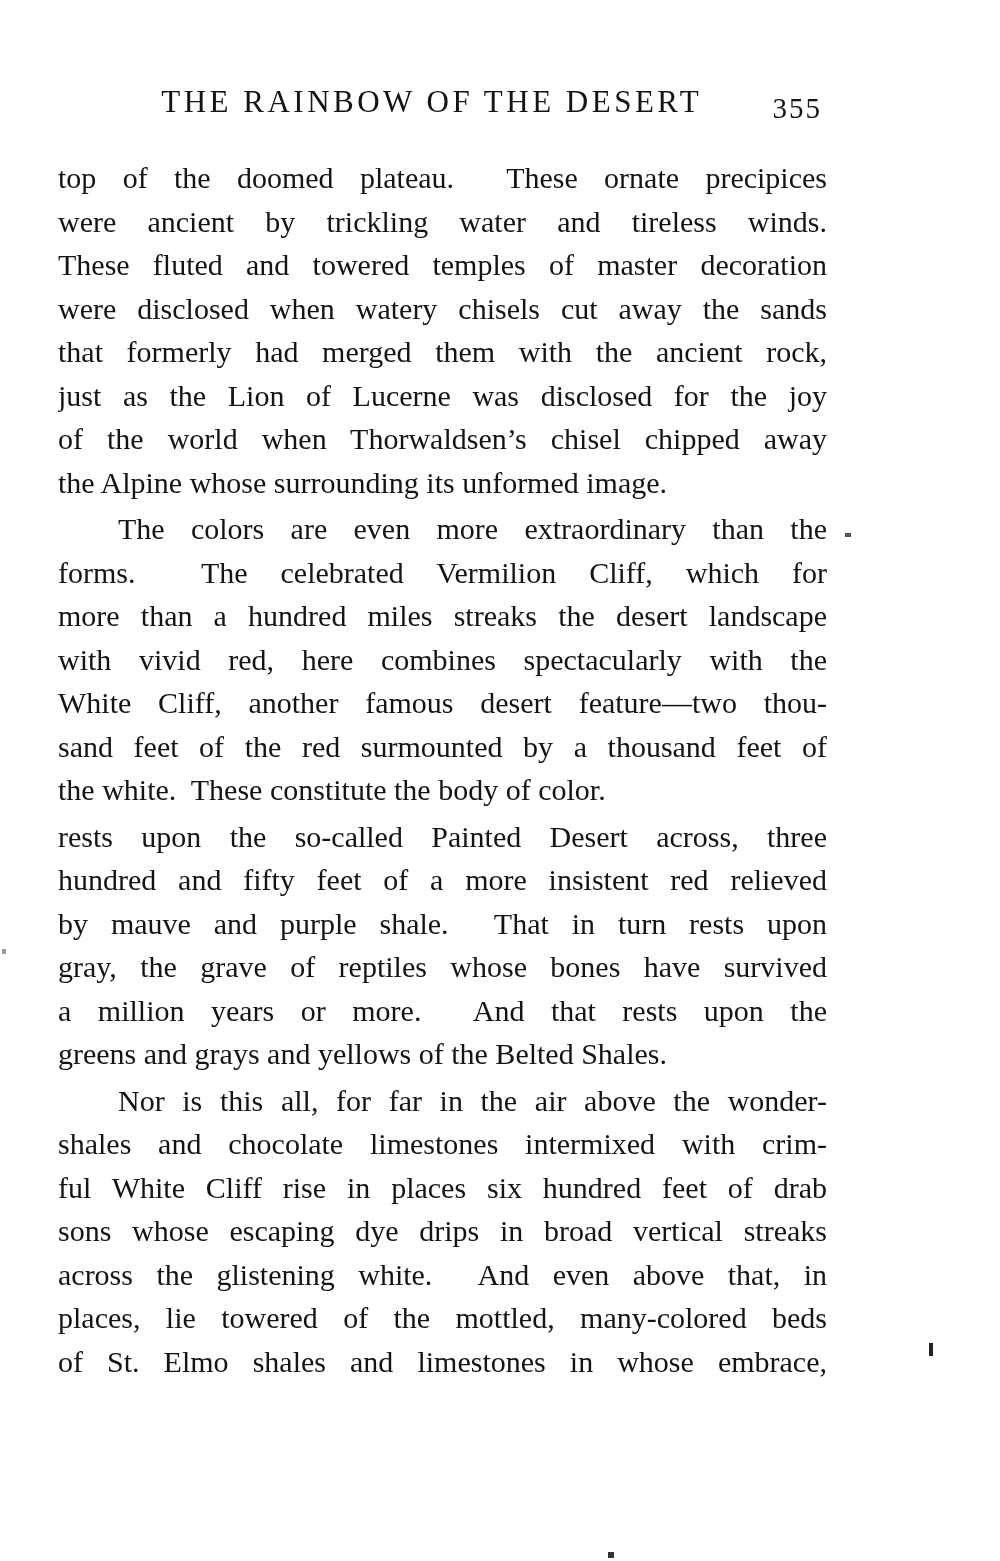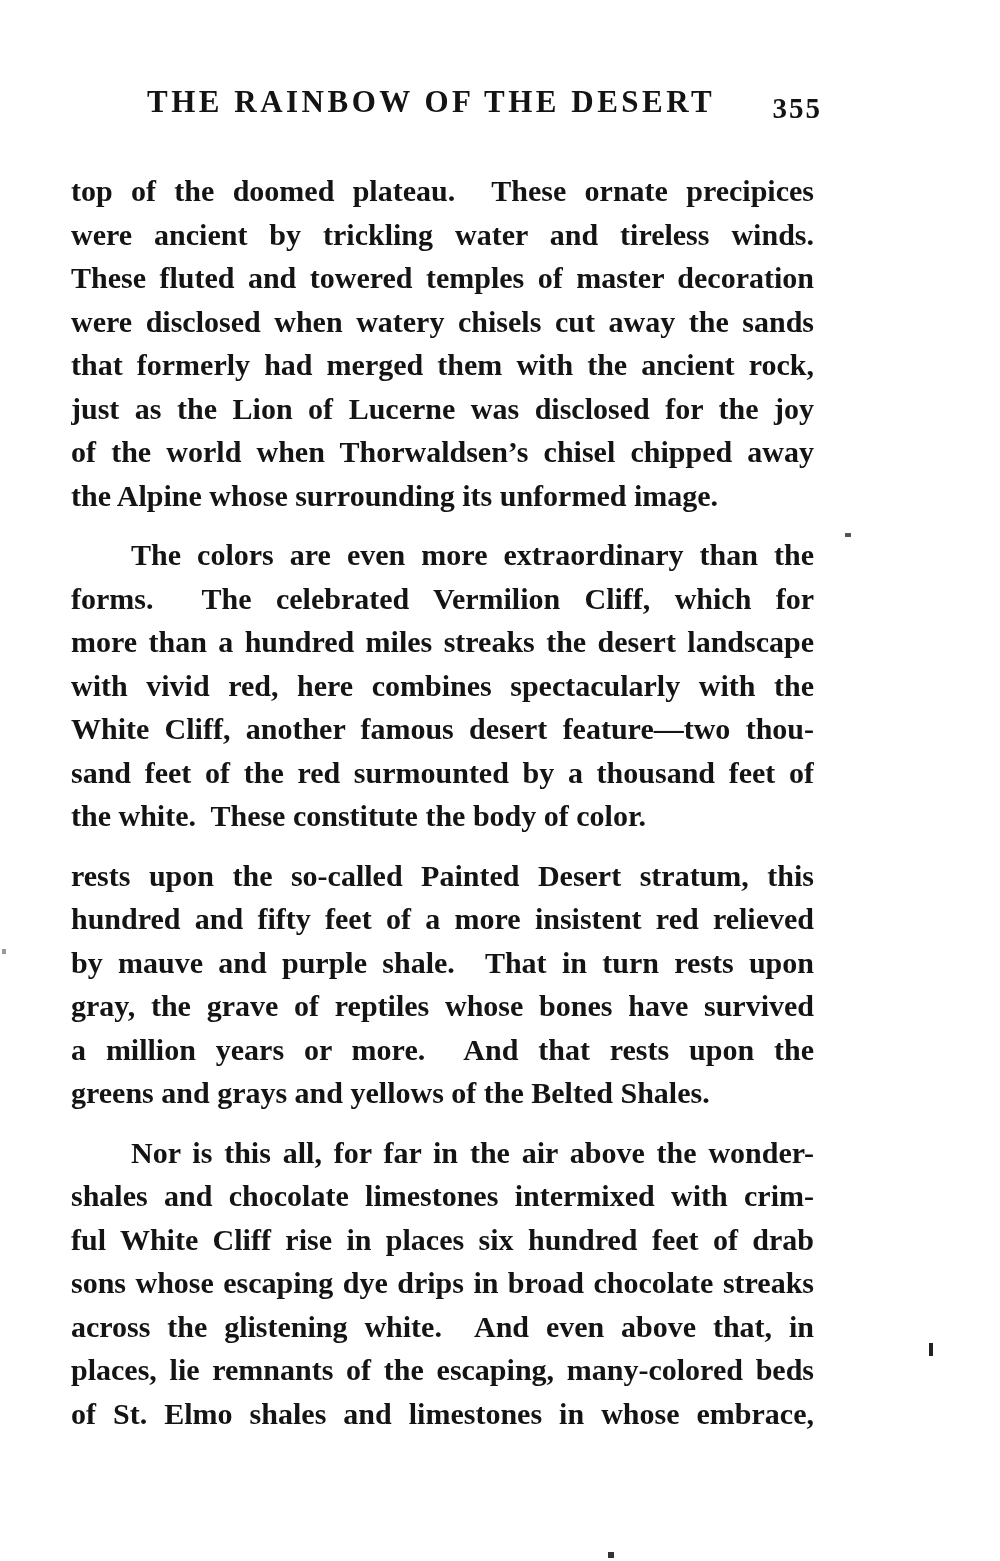--- a/index.html
+++ b/index.html
@@ -8,21 +8,20 @@
     height: 1561px;
     background: #ffffff;
     color: #141414;
     font-family: "Liberation Serif", serif;
     position: relative;
     overflow: hidden;
   }
   .page {
     position: absolute;
     inset: 0;
-    font-weight: bold;
   }
   .page-header {
     position: absolute;
     top: 84px;
     left: 55px;
     width: 775px;
     height: 40px;
   }
   .header-title {
     position: absolute;
@@ -41,21 +40,21 @@
     font-size: 29px;
     letter-spacing: 2px;
     line-height: 36px;
   }
   .text-block {
     position: absolute;
     top: 153px;
     left: 55px;
     width: 775px;
   }
-  .paragraph { margin: 16px; padding: 0; }
+  .paragraph { margin: 3px; padding: 0; }
   .line {
     height: 43.5px;
     line-height: 43.5px;
     font-size: 30px;
     text-align: justify;
     text-align-last: justify;
     overflow: hidden;
     white-space: normal;
   }
   .line.indent { text-indent: 60px; }
@@ -94,35 +93,35 @@
       <div class="line indent">The colors are even more extraordinary than the</div>
       <div class="line">forms.&nbsp; The celebrated Vermilion Cliff, which for</div>
       <div class="line">more than a hundred miles streaks the desert landscape</div>
       <div class="line">with vivid red, here combines spectacularly with the</div>
       <div class="line">White Cliff, another famous desert feature—two thou-</div>
       <div class="line">sand feet of the red surmounted by a thousand feet of</div>
       <div class="line flush">the white.&nbsp; These constitute the body of color.</div>
     </div>
 
     <div class="paragraph">
-      <div class="line">rests upon the so-called Painted Desert stratum, this</div>
+      <div class="line">rests upon the so-called Painted Desert across, three</div>
       <div class="line">hundred and fifty feet of a more insistent red relieved</div>
       <div class="line">by mauve and purple shale.&nbsp; That in turn rests upon</div>
       <div class="line">gray, the grave of reptiles whose bones have survived</div>
       <div class="line">a million years or more.&nbsp; And that rests upon the</div>
       <div class="line flush">greens and grays and yellows of the Belted Shales.</div>
     </div>
 
     <div class="paragraph">
       <div class="line indent">Nor is this all, for far in the air above the wonder-</div>
       <div class="line">shales and chocolate limestones intermixed with crim-</div>
       <div class="line">ful White Cliff rise in places six hundred feet of drab</div>
-      <div class="line">sons whose escaping dye drips in broad chocolate streaks</div>
+      <div class="line">sons whose escaping dye drips in broad vertical streaks</div>
       <div class="line">across the glistening white.&nbsp; And even above that, in</div>
-      <div class="line">places, lie remnants of the escaping, many-colored beds</div>
+      <div class="line">places, lie towered of the mottled, many-colored beds</div>
       <div class="line">of St. Elmo shales and limestones in whose embrace,</div>
     </div>
 
   </div>
 
   <div class="artifact tick-right"></div>
   <div class="artifact speck-right"></div>
   <div class="artifact speck-left"></div>
   <div class="artifact speck-bottom"></div>
 

